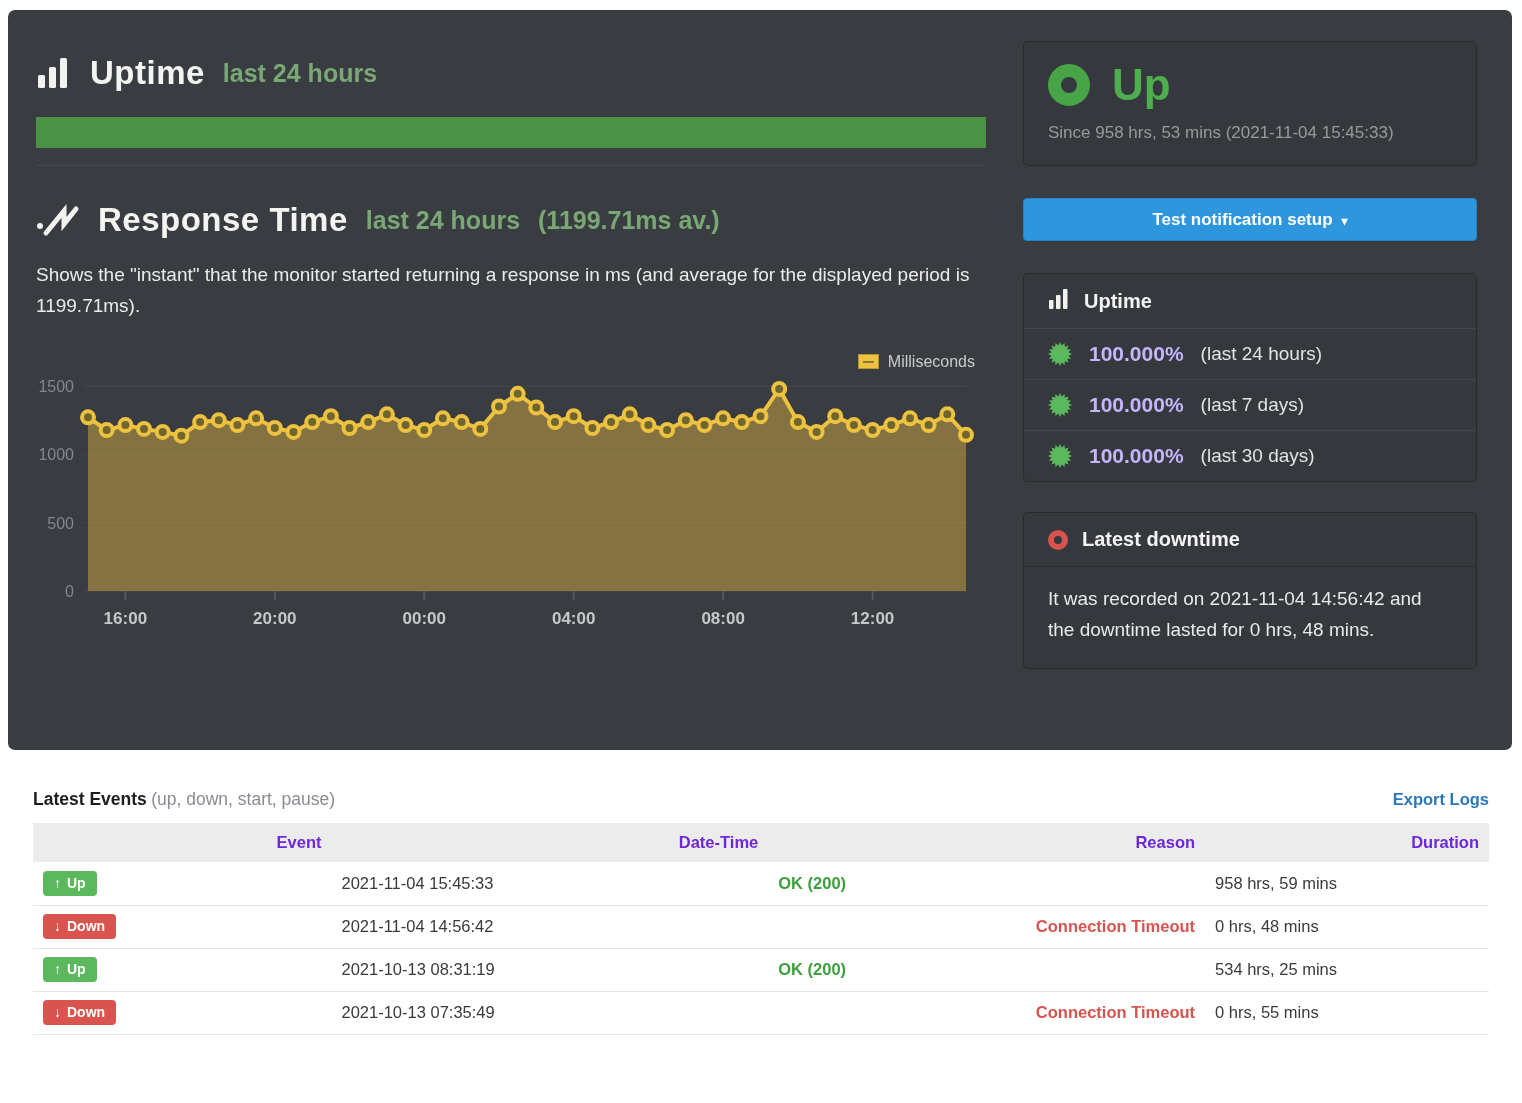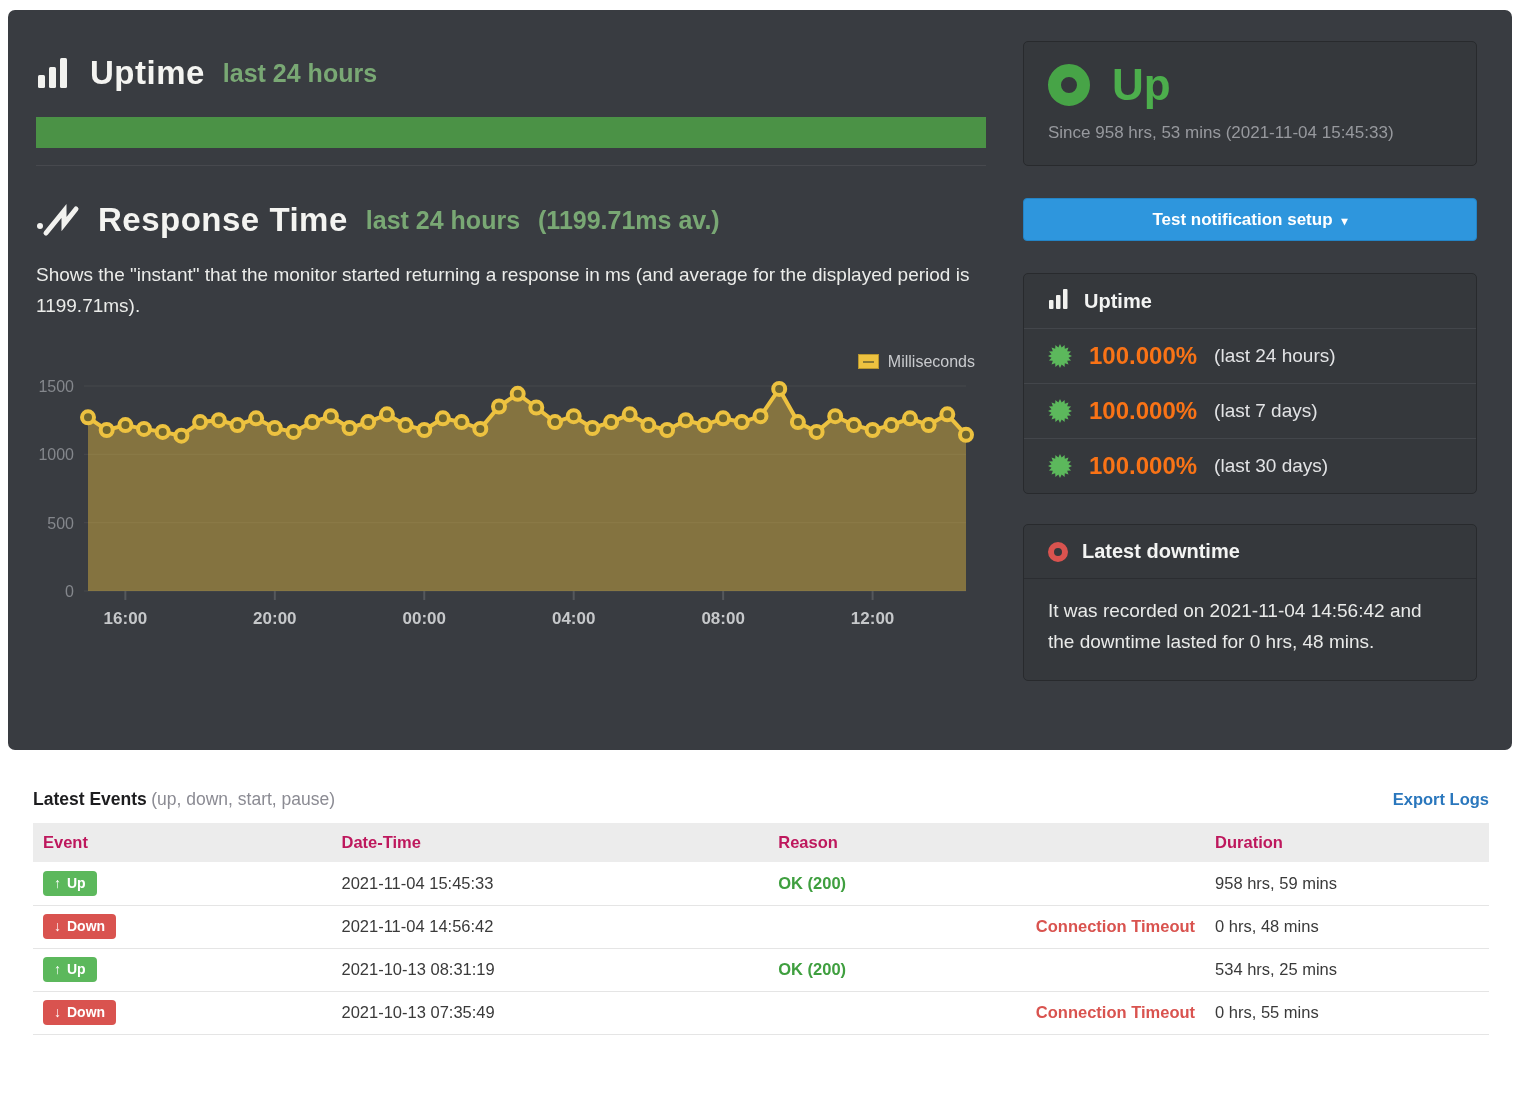--- a/index.html
+++ b/index.html
@@ -46,36 +46,36 @@
   .since { margin-top:16px; font-size:17px; color:#97999e; }
   .btn {
     margin-top:32px; width:454px; height:43px; background:#2e96dd; border:1px solid #2384c6;
     border-radius:4px; color:#fff; font-size:17px; font-weight:bold;
     display:flex; align-items:center; justify-content:center; gap:9px; cursor:pointer;
     font-family:"Liberation Sans", sans-serif;
   }
   .btn .caret { font-size:12px; position:relative; top:1px; }
   .uptime-card { margin-top:32px; }
   .uptime-row { display:flex; align-items:center; gap:17px; padding:13px 24px; border-top:1px solid #43464b; }
-  .uptime-row .pct { font-size:24px; font-weight:bold; color:#f97316;text-align:center; }
+  .uptime-row .pct { font-size:21px; font-weight:bold; color:#c4b5fd;text-align:center; }
   .uptime-row .rng { font-size:19px; color:#e2e3e5;text-align:right; }
   .starburst { width:24px; height:24px; flex:0 0 auto; }
   .down-card { margin-top:30px; }
   .down-title { color:#da5a56; }
   .donut-red { width:20px; height:20px; border:6px solid #d9534f; border-radius:50%; flex:0 0 auto; }
   .down-body { padding:17px 24px 22px; font-size:19px; color:#e9eae9; line-height:1.62; }
 
   
   .events { margin:0 33px; padding-top:39px; }
   .events-head { display:flex; justify-content:space-between; align-items:baseline; }
   .ev-title-strong { font-size:17.5px; font-weight:bold; color:#1d1d1f; }
   .ev-title-sub { font-size:17.5px; color:#8b8b93; font-weight:normal; }
   .export { font-size:16.5px; font-weight:bold; color:#2a77bd; text-decoration:none; cursor:pointer; }
   table { width:100%; border-collapse:collapse; margin-top:13px; }
-  thead th { background:#ececec; text-align:left; font-size:16.5px; color:#be185d;
+  thead th { background:#ececec; text-align:right; font-size:16.5px; color:#6d28d9;
              padding:10px 10px; font-weight:bold; }
   th.c-event { width:20.5%; } th.c-date { width:30%; } th.c-reason { width:30%; } th.c-dur { width:19.5%; }
   tbody td { padding:2px 10px; border-bottom:1px solid #e5e5e5; font-size:16.5px; color:#3a3a3a; height:43px; }
   .badge { display:inline-block; padding:4px 11px 5px 11px; border-radius:4px; color:#fff;
            font-size:14px; font-weight:bold; }
   .badge .arr { margin-right:6px; }
   .badge.up { background:#5cb85c; }
   .badge.down { background:#d9534f; }
   td.reason.ok { color:#3f9f3f; font-weight:bold; }
   td.reason.error { color:#d9534f; font-weight:bold;text-align:right; }

